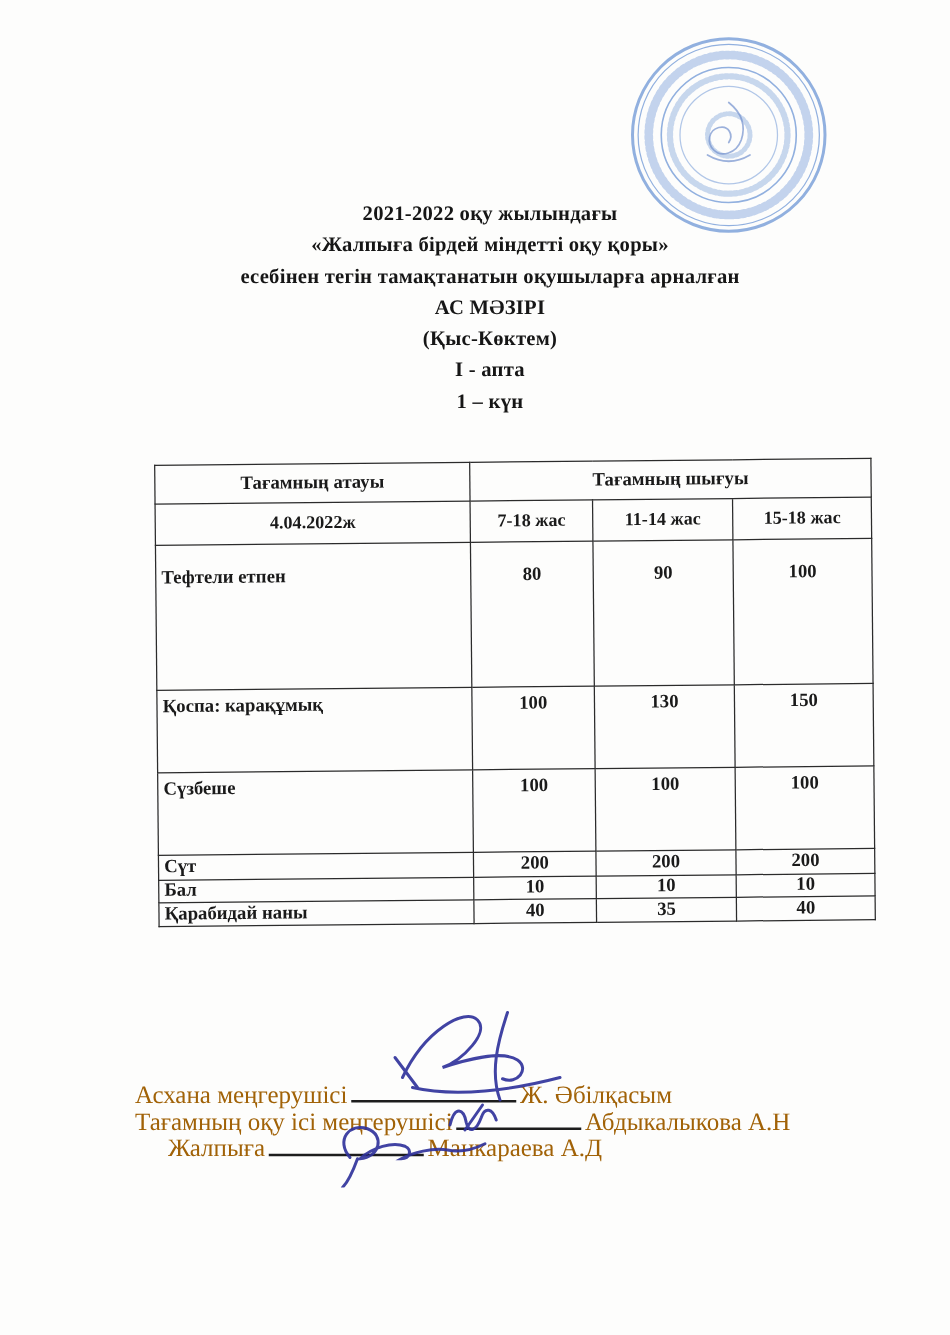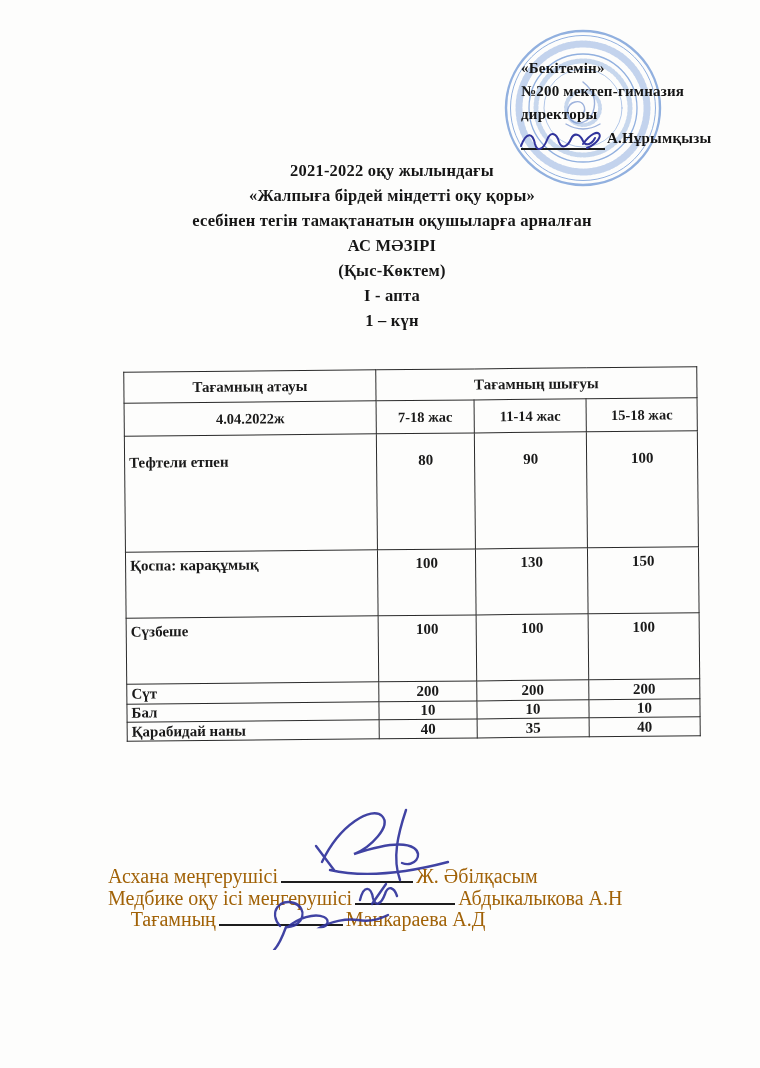--- a/index.html
+++ b/index.html
@@ -87,36 +87,20 @@
         <circle cx="85" cy="84" r="54" stroke-width="1.3"></circle>
         <circle cx="85" cy="84" r="47" stroke-width="5" stroke-dasharray="1.8 2.4" opacity="0.5"></circle>
         <circle cx="85" cy="84" r="39" stroke-width="1" opacity="0.7"></circle>
         <circle cx="85" cy="84" r="17" stroke-width="4" stroke-dasharray="1.6 2.2" opacity="0.5"></circle>
         <path d="M85 58 c10 8 14 18 10 30 c-4 11 -16 14 -22 8 c-6 -6 -4 -16 4 -18 c8 -2 12 6 8 12" stroke="#5b7fc6" stroke-width="1.4" opacity="0.7"></path>
         <path d="M68 100 q17 10 34 0" stroke="#5b7fc6" stroke-width="1.4" opacity="0.7"></path>
       </g>
     </svg>
   </div>
 
-  <div class="approval">
-    <div>«Бекітемін»</div>
-    <div>№200 мектеп-гимназия</div>
-    <div>директоры</div>
-    <div class="sig-row">
-      <span class="sig-line">
-        <svg width="98" height="36" viewBox="0 0 98 36">
-          <g fill="none" stroke="#31349c" stroke-width="2" stroke-linecap="round">
-            <path d="M4 28 c6 -16 12 -12 14 -2 c2 8 8 6 12 -4 c4 -10 10 -6 12 2 c3 8 9 4 12 -3 c3 -7 9 -5 12 2 c3 6 9 3 12 -3"></path>
-            <path d="M66 26 c16 -22 26 -6 4 4"></path>
-          </g>
-        </svg>
-      </span>
-      <span>А.Нұрымқызы</span>
-    </div>
-  </div>
 
   <div class="title-block">
     <div class="t-line">2021-2022 оқу жылындағы</div>
     <div class="t-line">«Жалпыға бірдей міндетті оқу қоры»</div>
     <div class="t-line">есебінен тегін тамақтанатын оқушыларға арналған</div>
     <div class="t-line">АС МӘЗІРІ</div>
     <div class="t-line">(Қыс-Көктем)</div>
     <div class="t-line">I - апта</div>
     <div class="t-line">1 – күн</div>
   </div>
@@ -173,22 +157,22 @@
       <td class="name">Қарабидай наны</td>
       <td class="val">40</td>
       <td class="val">35</td>
       <td class="val">40</td>
     </tr>
     </tbody>
   </table>
 
   <div class="sign-block">
     <div><span>Асхана меңгерушісі</span><span class="u u1"></span><span>Ж. Әбілқасым</span></div>
-    <div><span>Медбике оқу ісі меңгерушісі</span><span class="u u2"></span><span>Абдыкалыкова А.Н</span></div>
-    <div><span>Тағамның</span><span class="u u3"></span><span>Манкараева А.Д</span></div>
+    <div><span>Тағамның оқу ісі меңгерушісі</span><span class="u u2"></span><span>Абдыкалыкова А.Н</span></div>
+    <div><span>Жалпыға</span><span class="u u3"></span><span>Манкараева А.Д</span></div>
   </div>
 
   <div class="ink-overlay">
     <svg width="320" height="150" viewBox="0 0 320 150">
       <g fill="none" stroke="#31349c" stroke-width="2.4" stroke-linecap="round" opacity="0.92">
 
         <g>
           <path d="M92 62 C110 24 142 6 152 16 C162 26 140 48 124 54 C142 48 172 40 184 48 C194 55 184 68 172 63"></path>
           <path d="M176 10 C168 34 162 58 170 80"></path>
           <path d="M100 70 C135 78 180 72 218 62"></path>

